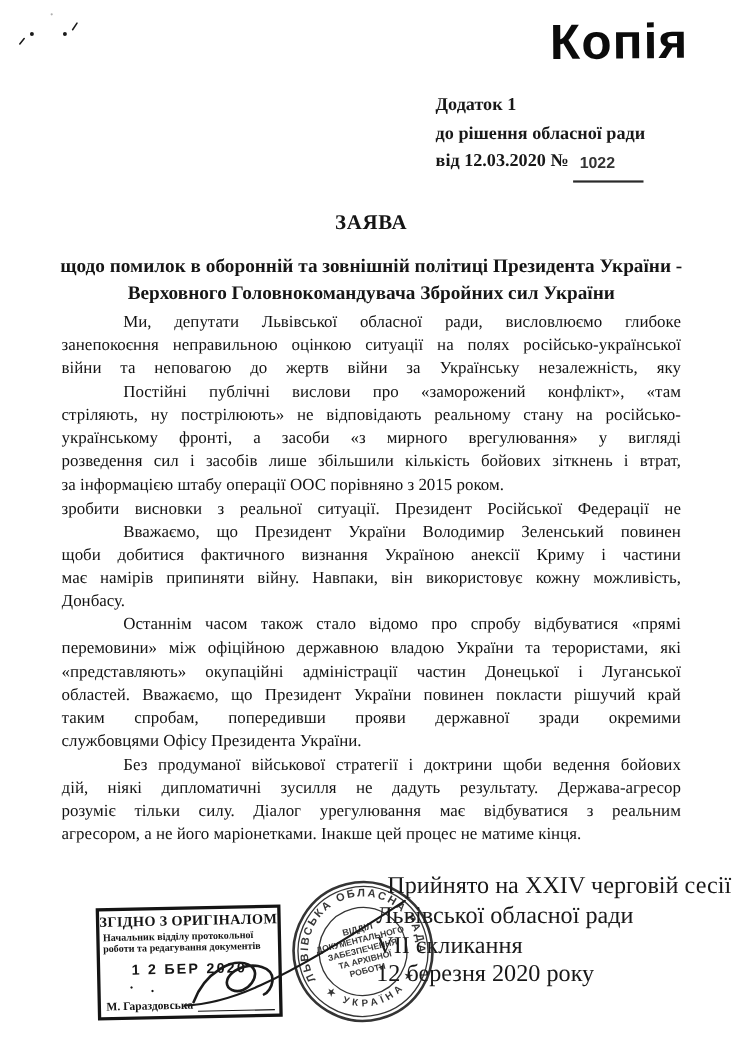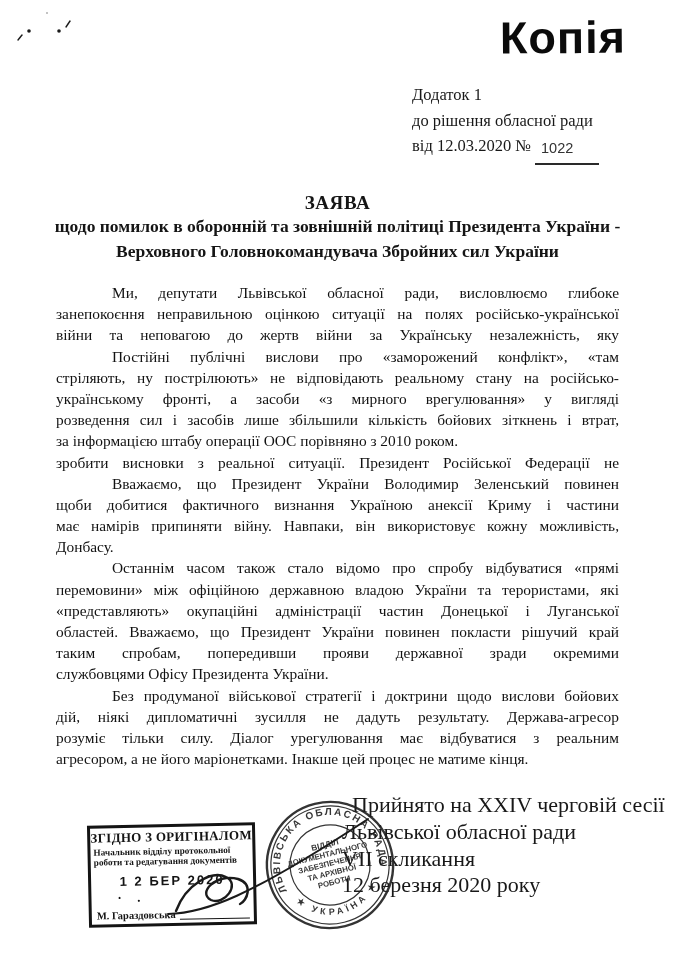--- a/index.html
+++ b/index.html
@@ -6,28 +6,28 @@
   body{width:675px;height:960px;background:#ffffff;position:relative;overflow:hidden;
        font-family:"Liberation Serif",serif;color:#151515;}
   .page{position:absolute;inset:0;background:#fff;}
 
   
   .kopiya{position:absolute;left:500px;top:12px;width:150px;
           font-family:"Liberation Sans",sans-serif;font-weight:800;font-size:45px;
           letter-spacing:1px;color:#0b0b0b;transform:rotate(-.4deg);}
 
   
-  .annex{position:absolute;left:412px;top:82px;font-size:16.5px;line-height:25.5px;color:#181818;}
+  .annex{position:absolute;left:396px;top:82px;font-size:16.5px;line-height:25.5px;color:#181818;font-weight:bold;}
   .annex-num{font-family:"Liberation Sans",sans-serif;font-size:14.5px;color:#333;
              display:inline-block;border-bottom:2px solid #2a2a2a;padding:0 26px 1px 6px;margin-left:4px;
              transform:translateY(2px);}
 
   
   .title-wrap{position:absolute;left:40px;right:40px;top:192px;text-align:center;font-weight:bold;}
-  .title-h{font-size:19px;letter-spacing:.6px;margin-bottom:0;}
+  .title-h{font-size:19px;letter-spacing:.6px;margin-bottom:15px;}
   .title-s{font-size:17.5px;line-height:25px;}
 
   
   .doc-body{position:absolute;left:56px;top:282px;width:563px;font-size:15.4px;color:#121212;}
   .ln{line-height:21.2px;height:21.2px;overflow:hidden;text-align:justify;text-align-last:justify;}
   .ln.first{text-indent:56px;}
   .ln.last{text-align:left;text-align-last:left;}
 
   
   .adoption{position:absolute;left:342px;top:792px;font-size:22px;line-height:26.8px;color:#181818;}
@@ -72,33 +72,33 @@
   </div>
 
   <div class="doc-body">
       <div class="ln first">Ми, депутати  Львівської обласної ради, висловлюємо глибоке</div>
       <div class="ln">занепокоєння неправильною оцінкою ситуації на полях російсько-української</div>
       <div class="ln">війни та неповагою до жертв війни за Українську незалежність, яку</div>
       <div class="ln first">Постійні публічні вислови про «заморожений конфлікт», «там</div>
       <div class="ln">стріляють, ну пострілюють» не відповідають реальному стану на російсько-</div>
       <div class="ln">українському фронті, а засоби «з мирного врегулювання» у вигляді</div>
       <div class="ln">розведення сил і засобів лише збільшили кількість бойових зіткнень і втрат,</div>
-      <div class="ln last">за інформацією штабу операції ООС порівняно з 2010 роком.</div>
+      <div class="ln last">за інформацією штабу операції ООС порівняно з 2015 роком.</div>
       <div class="ln">зробити висновки з реальної ситуації. Президент Російської Федерації не</div>
       <div class="ln first">Вважаємо, що Президент України Володимир Зеленський повинен</div>
       <div class="ln">щоби добитися фактичного визнання Україною анексії Криму і частини</div>
       <div class="ln">має намірів припиняти війну. Навпаки, він використовує кожну можливість,</div>
       <div class="ln last">Донбасу.</div>
       <div class="ln first">Останнім часом також стало відомо про спробу відбуватися «прямі</div>
       <div class="ln">перемовини» між офіційною державною владою України та терористами, які</div>
       <div class="ln">«представляють» окупаційні адміністрації частин Донецької і Луганської</div>
       <div class="ln">областей. Вважаємо, що Президент України повинен покласти рішучий край</div>
       <div class="ln">таким спробам, попередивши прояви державної зради окремими</div>
       <div class="ln last">службовцями Офісу Президента України.</div>
-      <div class="ln first">Без продуманої військової стратегії і доктрини щодо вислови бойових</div>
+      <div class="ln first">Без продуманої військової стратегії і доктрини щоби ведення бойових</div>
       <div class="ln">дій, ніякі дипломатичні зусилля не дадуть результату. Держава-агресор</div>
       <div class="ln">розуміє тільки силу. Діалог урегулювання має відбуватися з реальним</div>
       <div class="ln last">агресором, а не його маріонетками. Інакше цей процес не матиме кінця.</div>
     </div>
 
   <div class="adoption">
     <div class="a1">Прийнято на XXIV черговій сесії</div>
     <div>Львівської обласної ради</div>
     <div>VII скликання</div>
     <div>12 березня 2020 року</div>

